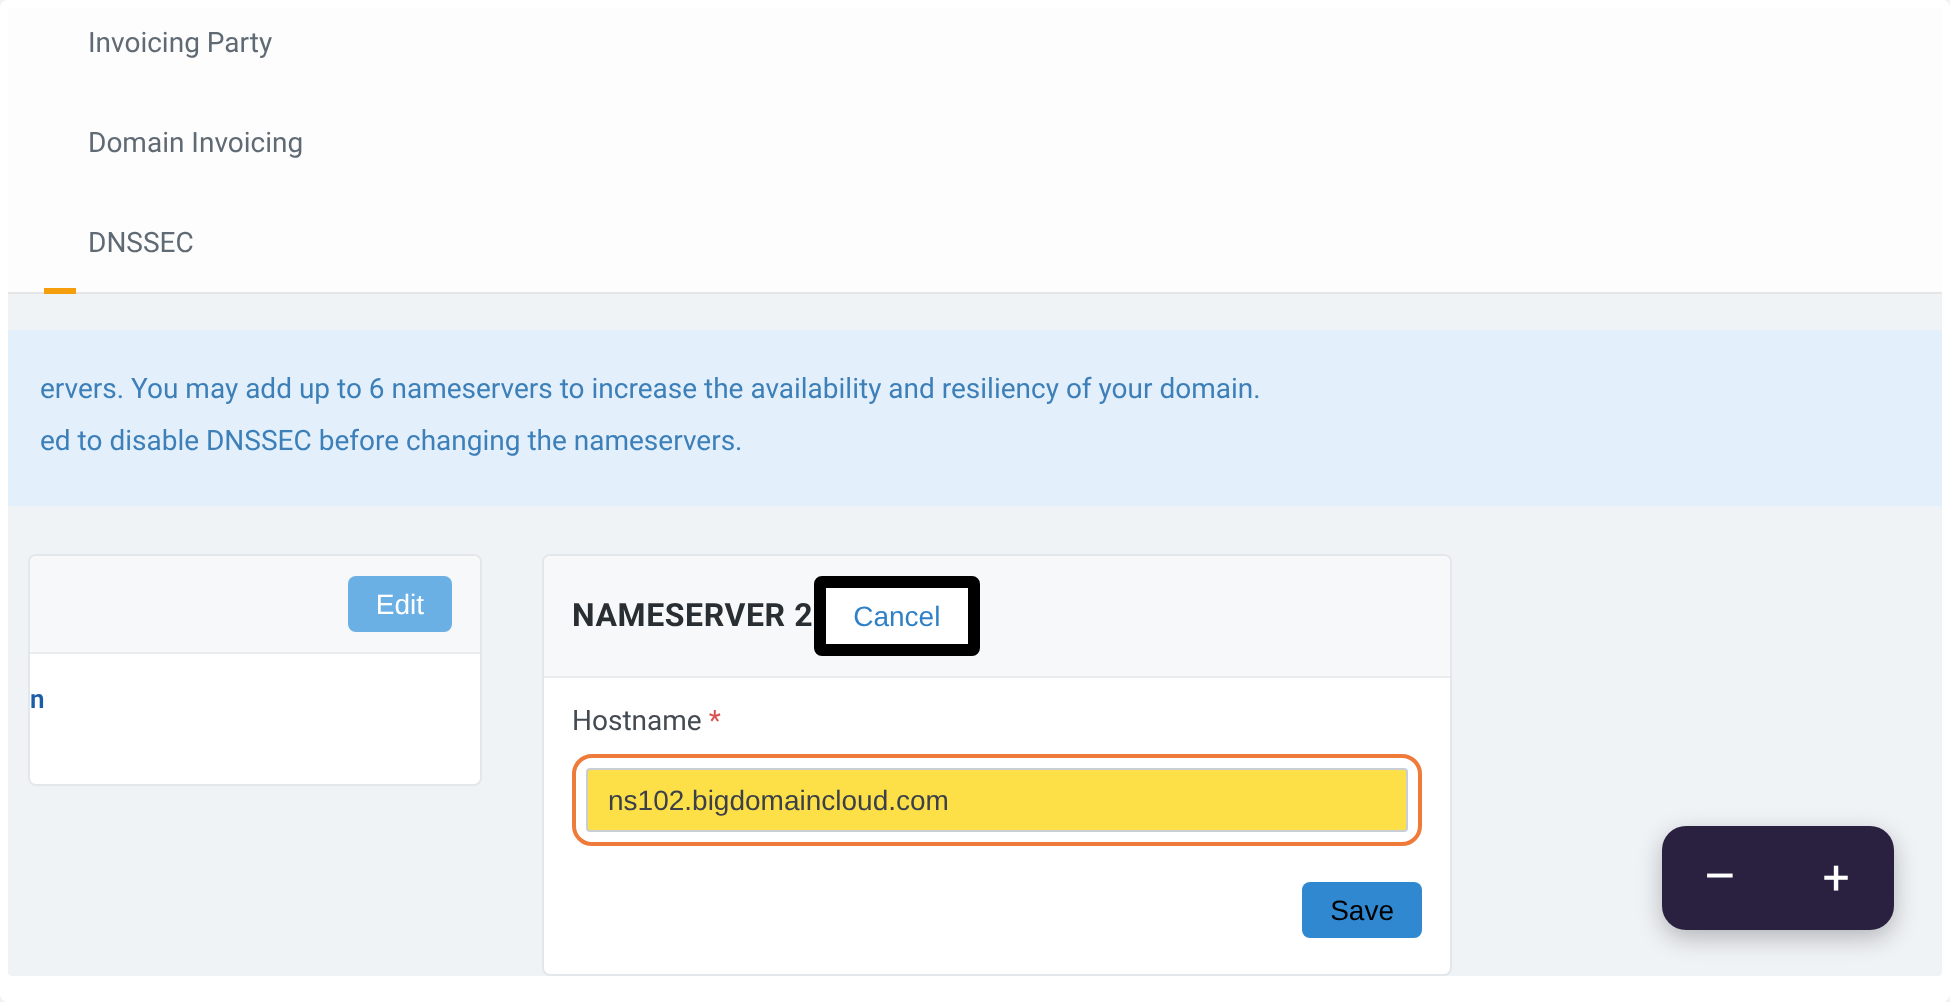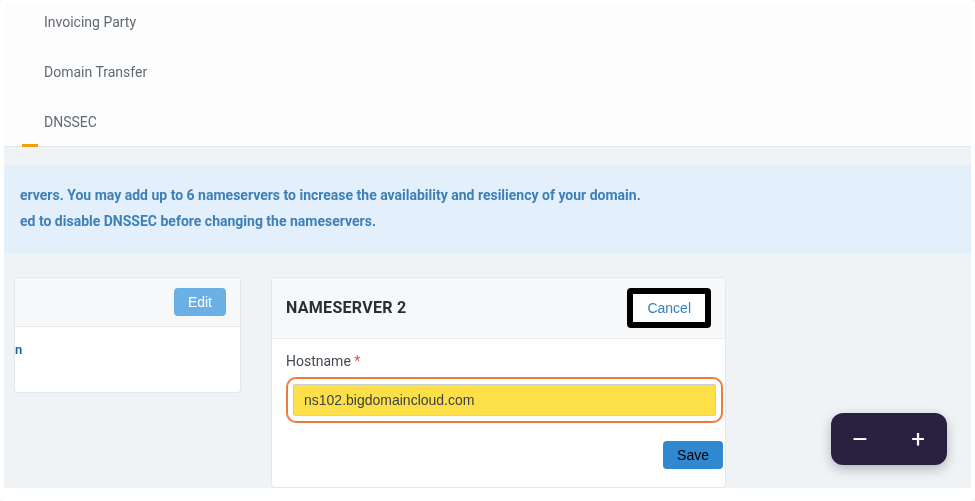--- a/index.html
+++ b/index.html
@@ -53,21 +53,20 @@
       cursor: pointer;
       padding: 2px 0;
     }
     .info-banner {
       background: #e3f0fb;
       padding: 18px 16px 18px 16px;
       margin: 18px 0 24px 0;
       color: #3d7fb8;
       font-size: 14px;
       line-height: 1.85;
-      font-weight: bold;
     }
     .content-row {
       display: flex;
       gap: 30px;
       align-items: flex-start;
       margin-left: 10px;
       padding-right: 20px;
     }
     .panel {
       background: #fff;
@@ -80,21 +79,20 @@
       margin-left: 0;
     }
     .panel-right {
       width: 455px;
     }
     .panel-header {
       background: #f7f8f9;
       border-bottom: 1px solid #e9ecef;
       padding: 10px 14px;
       display: flex;
-      justify-content: space-between;
       align-items: center;
       min-height: 46px;
     }
     .panel-header-left {
       justify-content: flex-end;
     }
     .panel-title {
       font-weight: 700;
       font-size: 16px;
       color: #292e33;
@@ -118,21 +116,21 @@
       color: #2f80c7;
       border: 6px solid #000000;
     }
     .btn-save {
       background: #2f88d0;
       color: #000000;
       border: none;
       text-align: center;
     }
     .panel-body {
-      padding: 14px 2px 18px 14px;
+      padding: 14px 14px 18px 14px;
     }
     .panel-left .panel-body {
       padding: 12px 14px 34px 0;
     }
     .truncated-text {
       color: #1c5da8;
       font-size: 13px;
       font-weight: 600;
     }
     .field-label {
@@ -189,21 +187,21 @@
     }
   </style>
 </head>
 <body>
 
 <div class="outer-frame">
   <div class="inner-area">
 
     <div class="tab-bar">
       <div class="tab-item">Invoicing Party</div>
-      <div class="tab-item">Domain Transfer</div>
+      <div class="tab-item">Domain Invoicing</div>
       <div class="tab-item">DNSSEC</div>
     </div>
 
     <div class="info-banner">
       <div>ervers. You may add up to 6 nameservers to increase the availability and resiliency of your domain.</div>
       <div>ed to disable DNSSEC before changing the nameservers.</div>
     </div>
 
     <div class="content-row">
 

